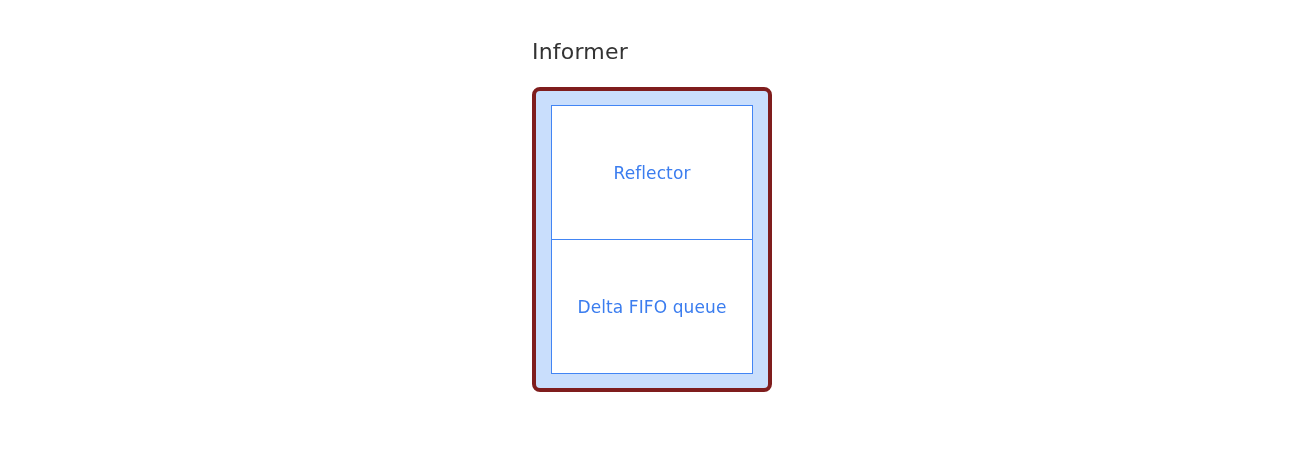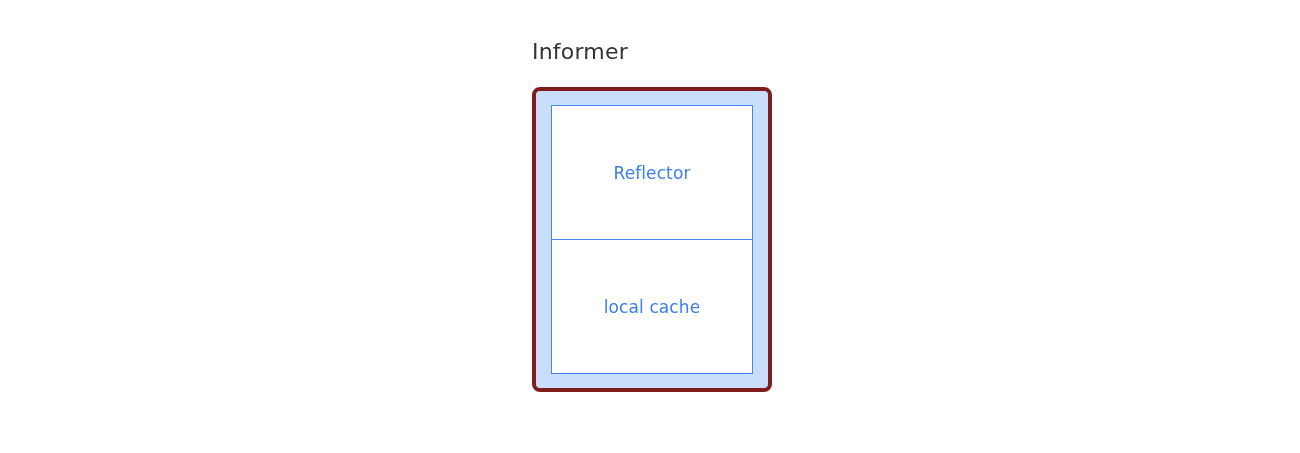--- a/index.html
+++ b/index.html
@@ -102,22 +102,22 @@
     <div class="diagram-title">Informer</div>
 
     <div class="informer-container">
 
       <div class="component-stack">
 
         <div class="component-row">
           <span class="component-label">Reflector</span>
         </div>
 
+        <div class="component-row">
+          <span class="component-label">Delta FIFO queue</span>
+        </div>
 
-        <div class="component-row">
-          <span class="component-label">local cache</span>
-        </div>
 
 
       </div>
     </div>
   </div>
 </div>
 
 </body></html>

